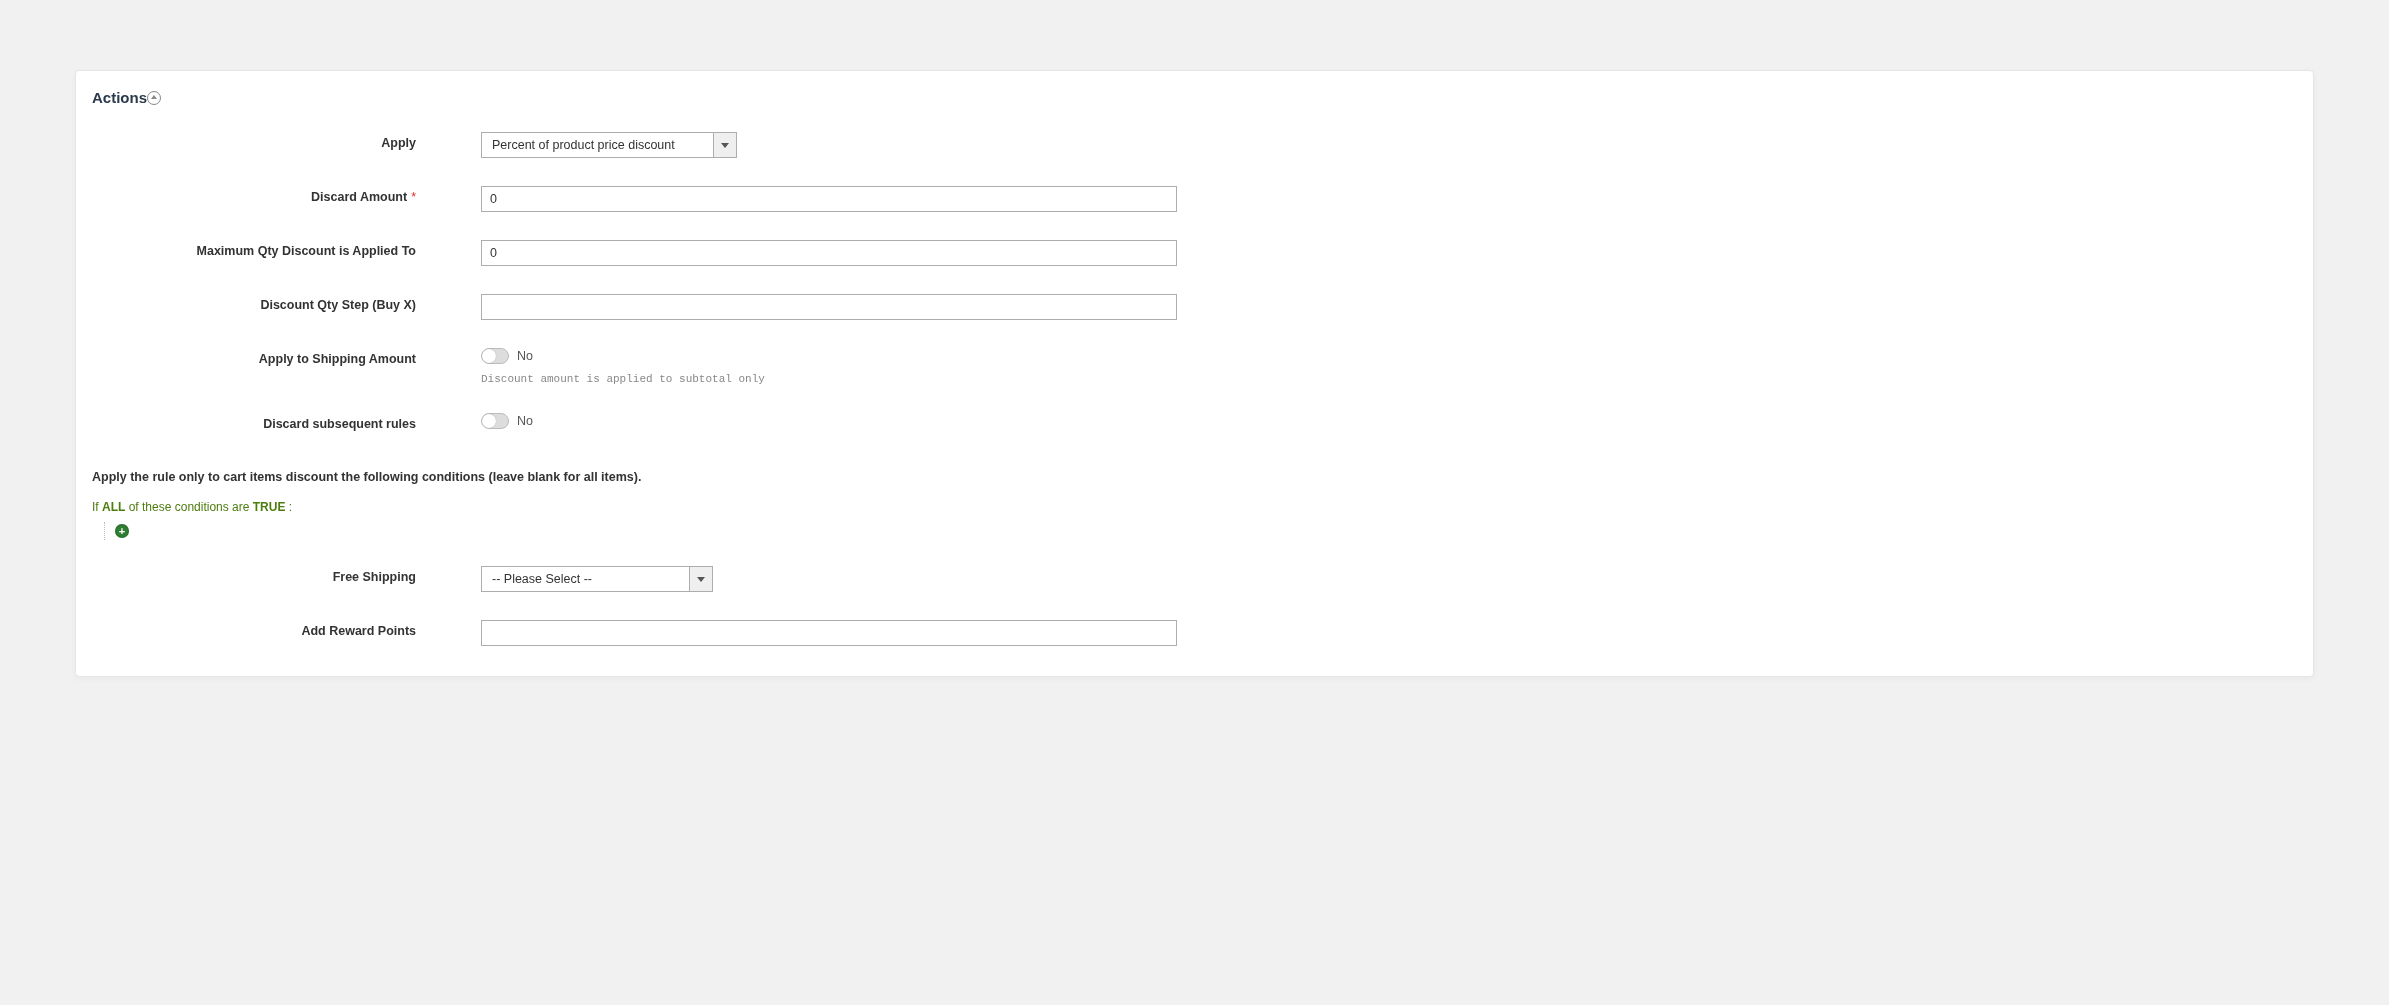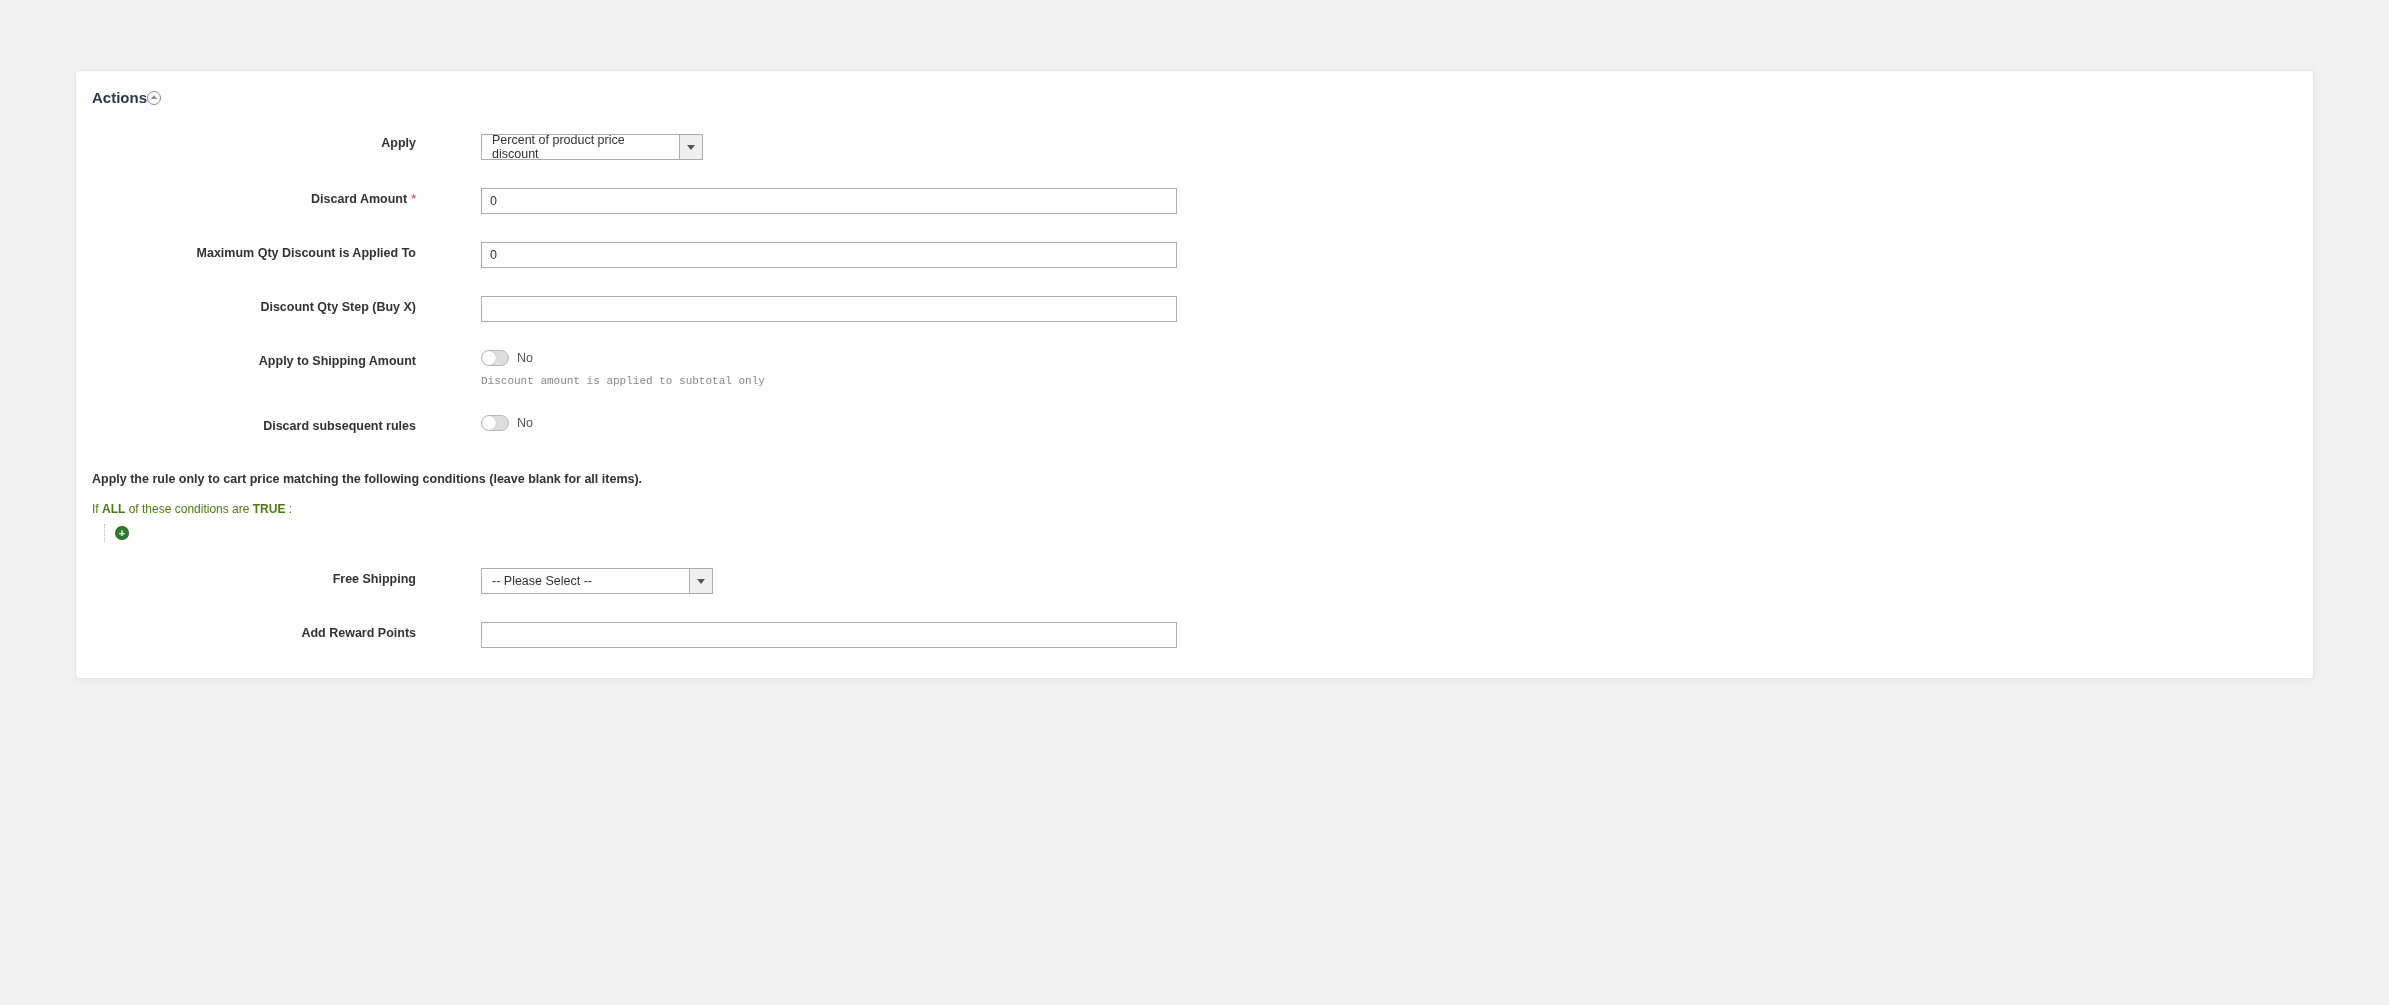--- a/index.html
+++ b/index.html
@@ -74,21 +74,21 @@
   .select-wrap {
     display: inline-flex;
   }
   .select-box {
     border: 1px solid #adadad;
     background: #fff;
     height: 26px;
     padding: 2px 10px;
     font-size: 12.5px;
     color: #333;
-    width: 198px;
+    width: 232px;
     display: inline-flex;
     align-items: center;
     border-right: none;
   }
   .select-arrow {
     width: 24px;
     height: 26px;
     background: #efefef;
     border: 1px solid #adadad;
     display: inline-flex;
@@ -244,21 +244,21 @@
     <div class="form-control-col">
       <div class="toggle">
         <div class="toggle-switch">
             <div class="toggle-knob"></div>
           </div>
         <div class="toggle-label">No</div>
       </div>
     </div>
   </div>
 
-  <div class="condition-instruction">Apply the rule only to cart price matching the following conditions (leave blank for all items).</div>
+  <div class="condition-instruction">Apply the rule only to cart items discount the following conditions (leave blank for all items).</div>
 
   <div class="condition-line">
     <span>If </span><span style="font-weight:600">ALL</span><span>  of these conditions are </span><span style="font-weight:600">TRUE</span><span> :</span>
   </div>
 
   <div class="condition-tree">
     <div class="tree-bar">
       <span class="add-icon"></span>
     </div>
   </div>

